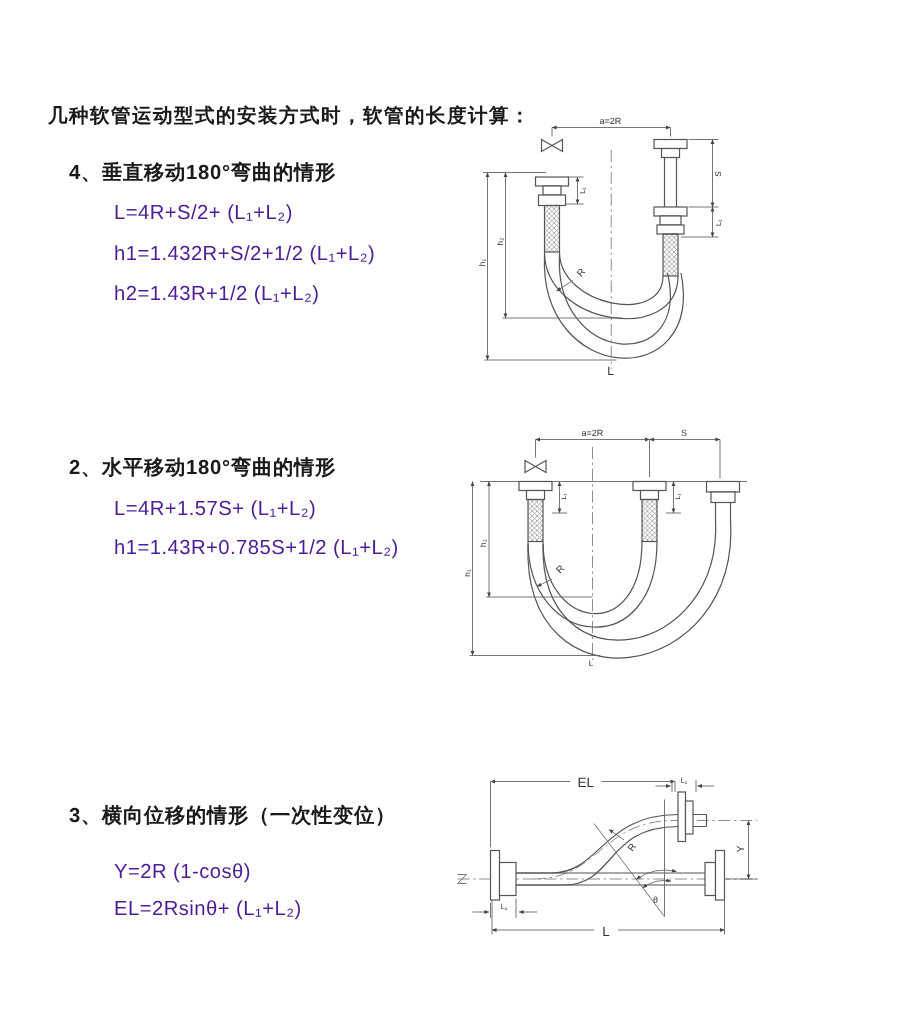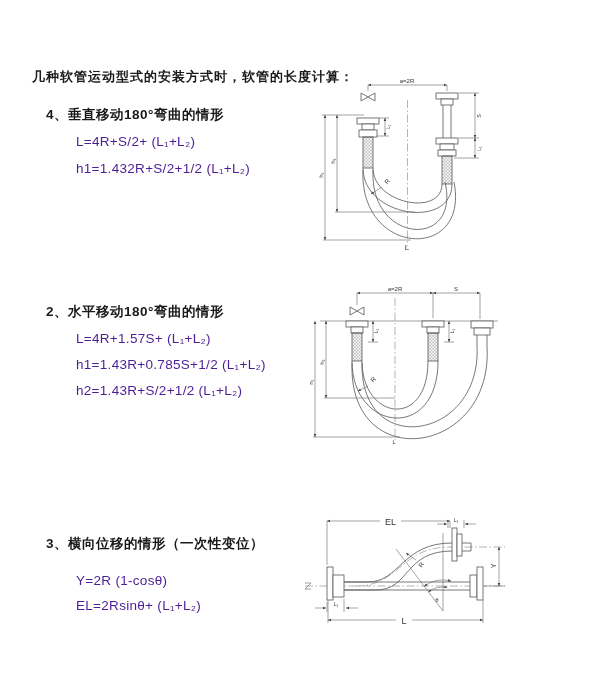--- a/index.html
+++ b/index.html
@@ -20,20 +20,21 @@
 </head>
 <body>
 
 <div class="page">
 
   <div class="title">几种软管运动型式的安装方式时，软管的长度计算：</div>
 
   <div class="sec-heading" style="left:46px;top:106px">4、垂直移动180°弯曲的情形</div>
   <div class="formula" style="left:76px;top:134px">L=4R+S/2+ (L₁+L₂)</div>
   <div class="formula" style="left:76px;top:161px">h1=1.432R+S/2+1/2 (L₁+L₂)</div>
+  <div class="formula" style="left:76px;top:188px">h2=1.43R+1/2 (L₁+L₂)</div>
 
   <svg class="diagram" style="left:315px;top:72px" width="270" height="185" viewBox="0 0 270 185">
     <defs>
       <marker id="ar" viewBox="0 0 6 6" refX="5.5" refY="3" markerWidth="5.5" markerHeight="5.5" orient="auto-start-reverse">
         <path d="M0,0.7 L5.8,3 L0,5.3 Z" fill="#444"></path>
       </marker>
       <pattern id="hatch" patternUnits="userSpaceOnUse" width="3.2" height="3.2">
         <path d="M0,3.2 L3.2,0 M0,0 L3.2,3.2" stroke="#8a8a8a" stroke-width="0.45"></path>
       </pattern>
     </defs>
@@ -103,21 +104,20 @@
 
     <line class="dim" x1="67" y1="115" x2="56" y2="122" marker-end="url(#ar)"></line>
     <text transform="translate(74,111) rotate(-50)" font-size="6.5" text-anchor="middle">R</text>
 
     <text x="92" y="178" font-size="8" text-anchor="middle">L</text>
   </svg>
 
   <div class="sec-heading" style="left:46px;top:303px">2、水平移动180°弯曲的情形</div>
   <div class="formula" style="left:76px;top:331px">L=4R+1.57S+ (L₁+L₂)</div>
   <div class="formula" style="left:76px;top:357px">h1=1.43R+0.785S+1/2 (L₁+L₂)</div>
-  <div class="formula" style="left:76px;top:383px">h2=1.43R+S/2+1/2 (L₁+L₂)</div>
 
   <svg class="diagram" style="left:310px;top:280px" width="290" height="170" viewBox="0 0 290 170">
 
     <line class="cl" x1="85" y1="18" x2="85" y2="160"></line>
 
     <g class="dim">
       <line x1="47" y1="13" x2="123" y2="13" marker-start="url(#ar)" marker-end="url(#ar)"></line>
       <line x1="123" y1="13" x2="170" y2="13" marker-start="url(#ar)" marker-end="url(#ar)"></line>
       <line x1="47" y1="13" x2="47" y2="25"></line>
       <line x1="123" y1="13" x2="123" y2="38"></line>

